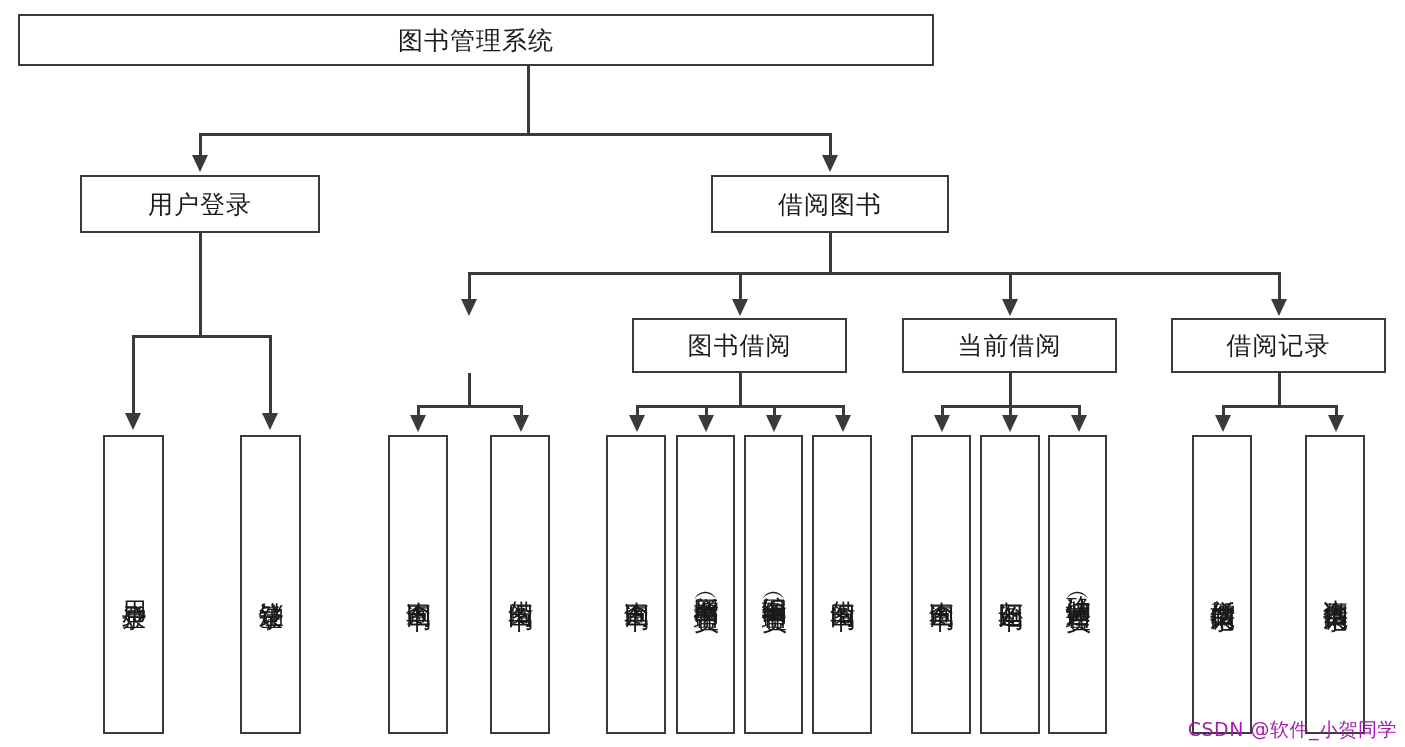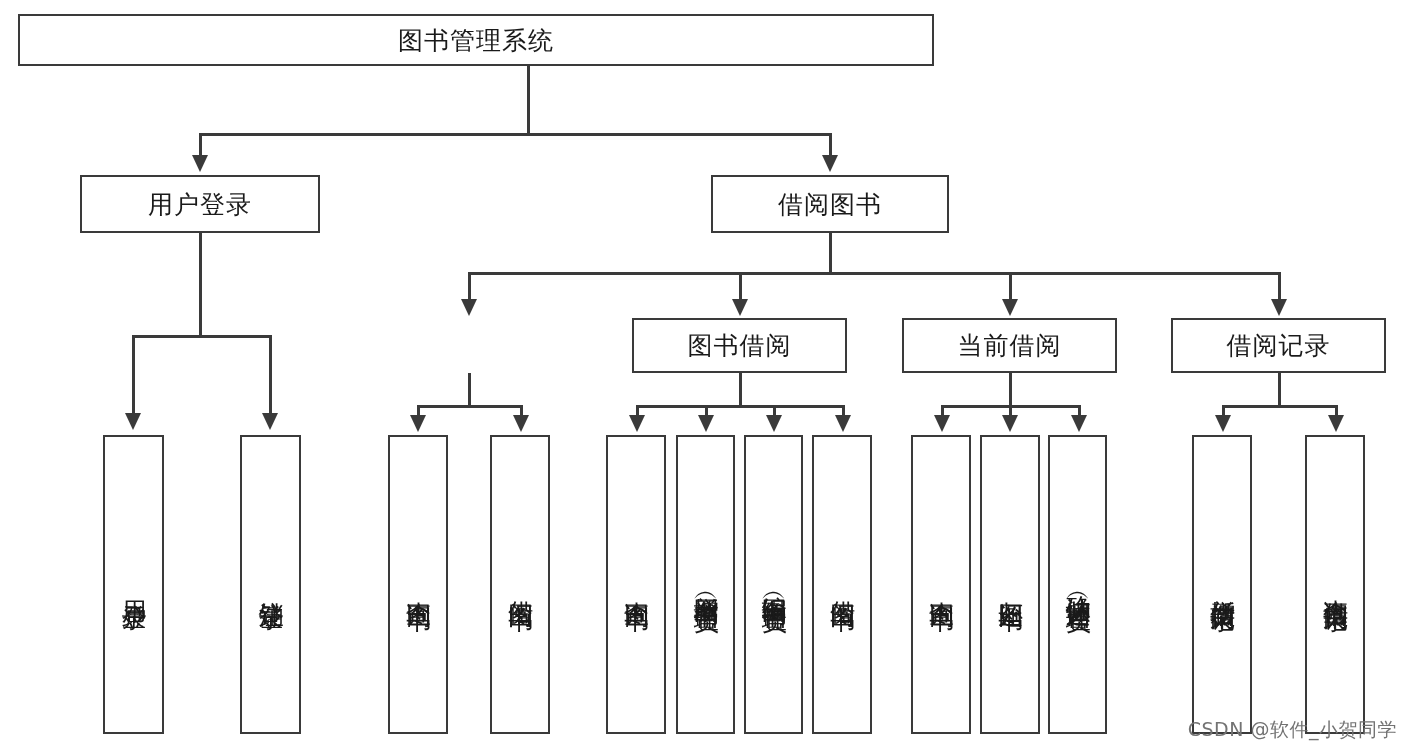--- a/index.html
+++ b/index.html
@@ -58,21 +58,21 @@
     height: 0;
     border-left: 8px solid transparent;
     border-right: 8px solid transparent;
     border-top: 17px solid #3a3a3a;
   }
   #watermark {
     position: absolute;
     right: 8px;
     bottom: 4px;
     font-size: 19px;
-    color: #737373;
+    color: #a21caf;
     letter-spacing: 0.5px;
     white-space: nowrap;
     font-family: "DejaVu Sans", "Liberation Sans", sans-serif;
   }
 </style>
 </head>
 <body>
 
 <div id="canvas">
 

